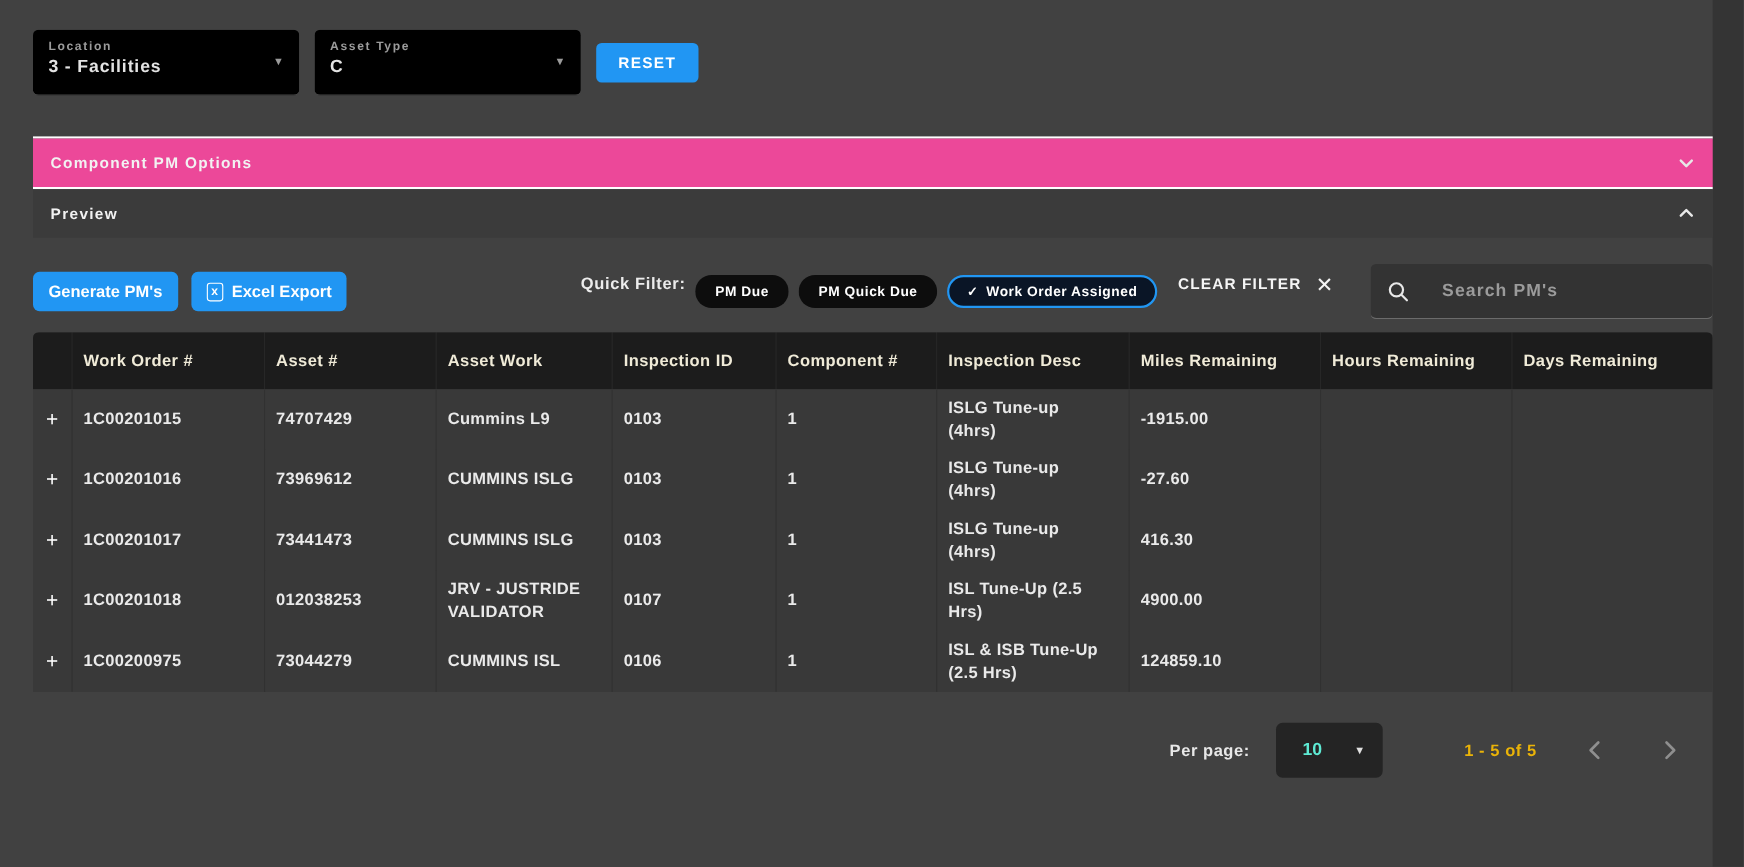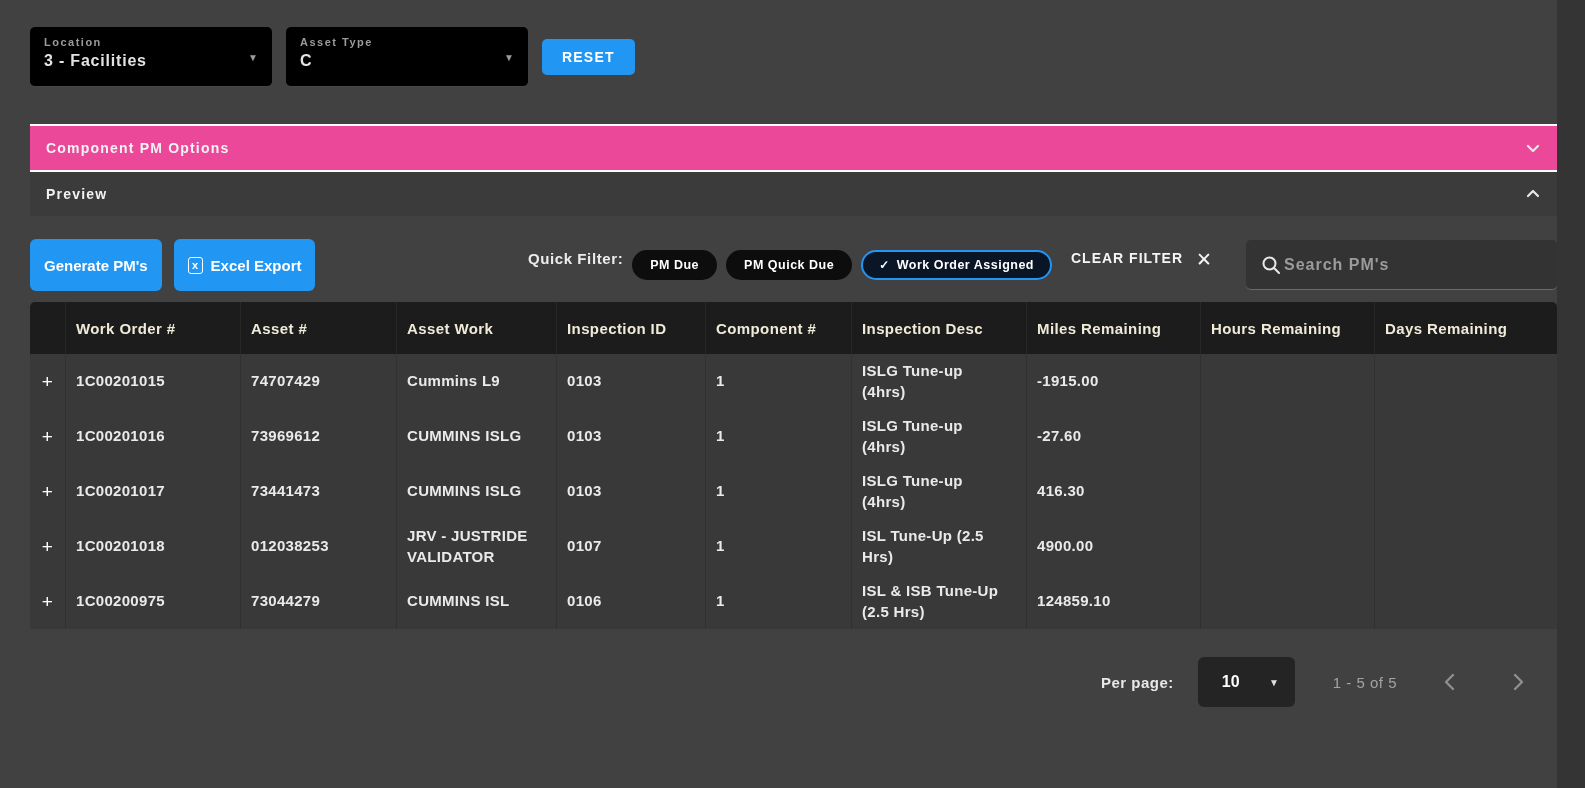--- a/index.html
+++ b/index.html
@@ -47,21 +47,21 @@
     height:44px; background:#3b3b3b; display:flex; align-items:center;
     padding:0 16px; cursor:pointer;
   }
   .acc-section.dark { background:#ec4899; }
   .acc-divider { height:2px; background:#ffffff; }
   .acc-label { font-size:14px; font-weight:700; letter-spacing:1.2px; color:#f2f2f2; }
   .acc-chevron { margin-left:auto; display:flex; align-items:center; }
 
   
   .toolbar { margin-top:24px; display:flex; align-items:center; height:50px; }
-  .action-btn { height:52px; padding:0 14px; font-size:15px; border-radius:6px; gap:8px; }
+  .action-btn { height:36px; padding:0 14px; font-size:15px; border-radius:6px; gap:8px; }
   .action-btn + .action-btn { margin-left:12px; }
   .excel-icon {
     width:15px; height:17px; border:1.5px solid #ffffff; border-radius:3px;
     display:inline-flex; align-items:center; justify-content:center;
     font-size:11px; font-weight:700; color:#fff; line-height:1;
   }
   .quick-filter { margin-left:auto; display:flex; gap:9px; }
   .qf-label { font-size:15px; font-weight:700; letter-spacing:.6px; color:#ececec; }
   .chip {
     height:30px; padding:0 16px; border-radius:16px; background:#0d0d0d;
@@ -72,21 +72,21 @@
   .chip.selected { background:#0a1526; border-color:#2196f3; }
   .chip .check { font-size:12px; }
   .clear-filter {
     margin-left:10px; font-size:14px; font-weight:700; letter-spacing:1px;
     color:#f5f5f5; cursor:pointer; white-space:nowrap;
   }
   .clear-x { margin-left:4px; font-size:19px; color:#f5f5f5; cursor:pointer; line-height:1; }
   .search-box {
     margin-left:34px; width:311px; height:50px; background:#333333; border-radius:5px;
     border-bottom:1px solid rgba(255,255,255,0.28);
-    display:flex; align-items:center; padding:0 15px; gap:3px;
+    display:flex; align-items:center; padding:0 15px; gap:30px;
   }
   .search-box input {
     background:transparent; border:none; outline:none; flex:1;
     font-family:"Liberation Sans", sans-serif; font-size:16px; font-weight:700;
     letter-spacing:1px; color:#e5e5e5;
   }
   .search-box input::placeholder { color:#9b9b9b; font-weight:700; }
 
   
   .pm-table { margin-top:12px; border-radius:5px 5px 0 0; overflow:hidden; }
@@ -119,23 +119,23 @@
   .pagination {
     margin-top:28px; display:flex; align-items:center; justify-content:flex-end;
     padding-right:24px; gap:38px;
   }
   .pp-label { font-size:15px; font-weight:700; letter-spacing:.5px; color:#e8e8e8; margin-right:-14px; }
   .pp-select {
     width:97px; height:50px; background:#242424; border-radius:6px;
     display:flex; align-items:center; justify-content:space-between;
     padding:0 16px 0 24px; cursor:pointer;
   }
-  .pp-value { font-size:16px; font-weight:700; color:#ffffff; }
+  .pp-value { font-size:16px; font-weight:700; color:#5eead4; }
   .pp-arrow { font-size:10px; color:#e0e0e0; }
-  .range-label { font-size:15px; font-weight:400; letter-spacing:.5px; color:#a3a3a3; }
+  .range-label { font-size:15px; font-weight:700; letter-spacing:.5px; color:#eab308;margin-left:36px; }
   .page-nav { display:flex; align-items:center; cursor:pointer; padding:4px; }
 </style>
 </head>
 <body>
 
 <div class="scroll-gutter"></div>
 
 <div class="content">
 
   <div class="filters-row">

